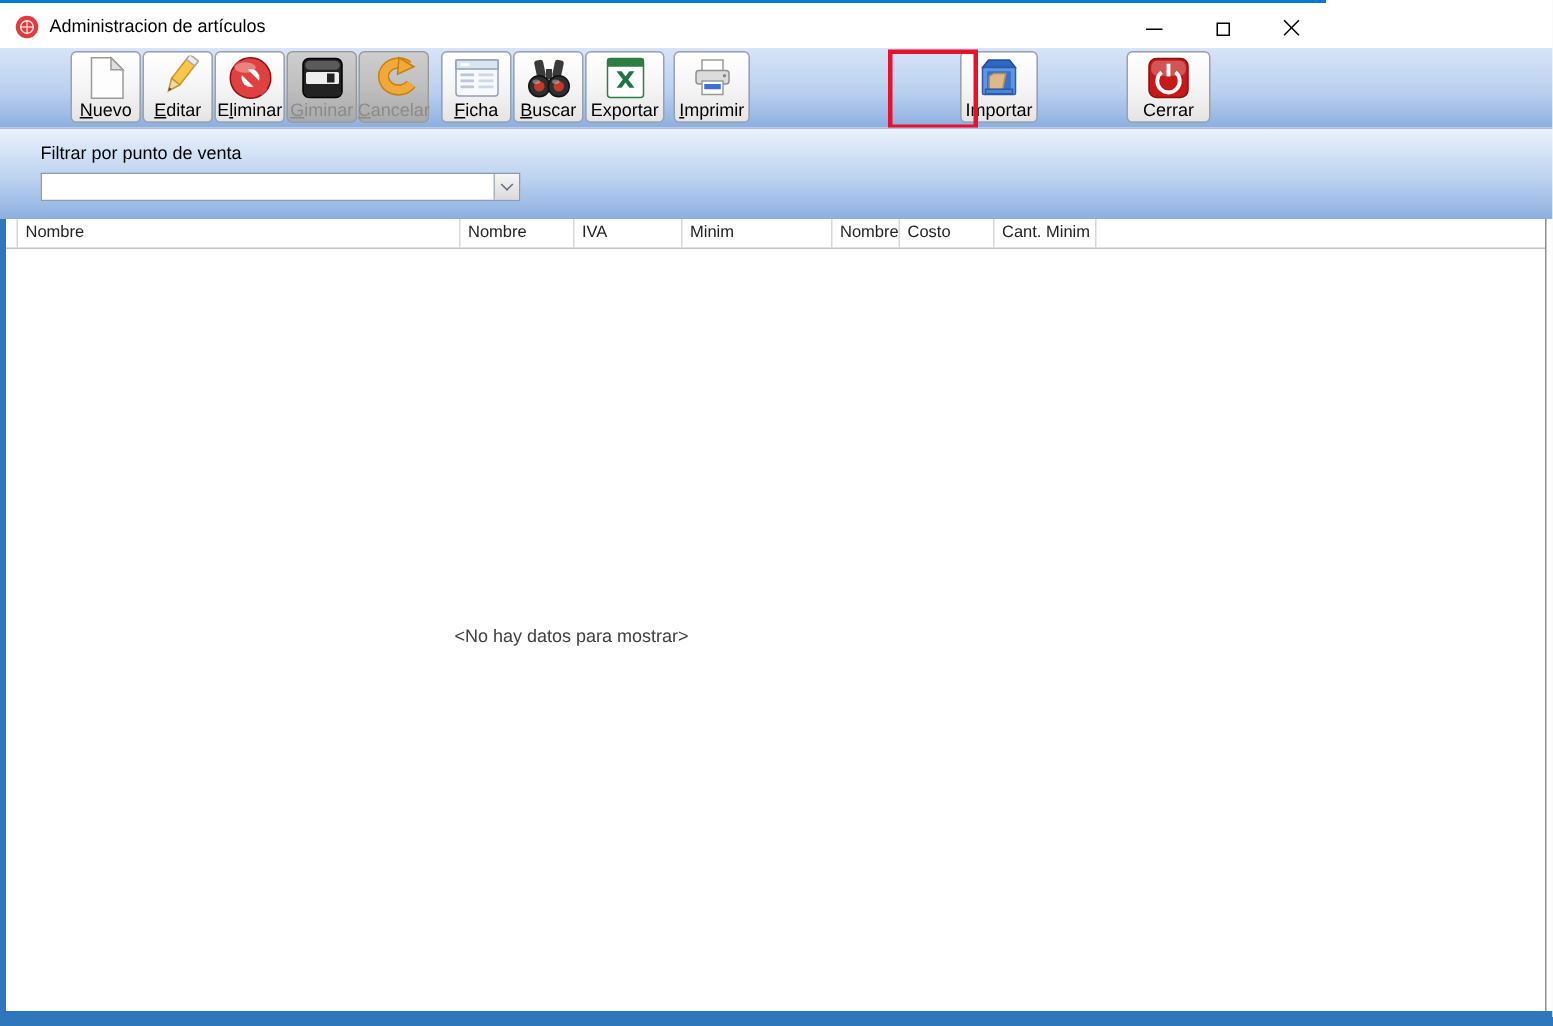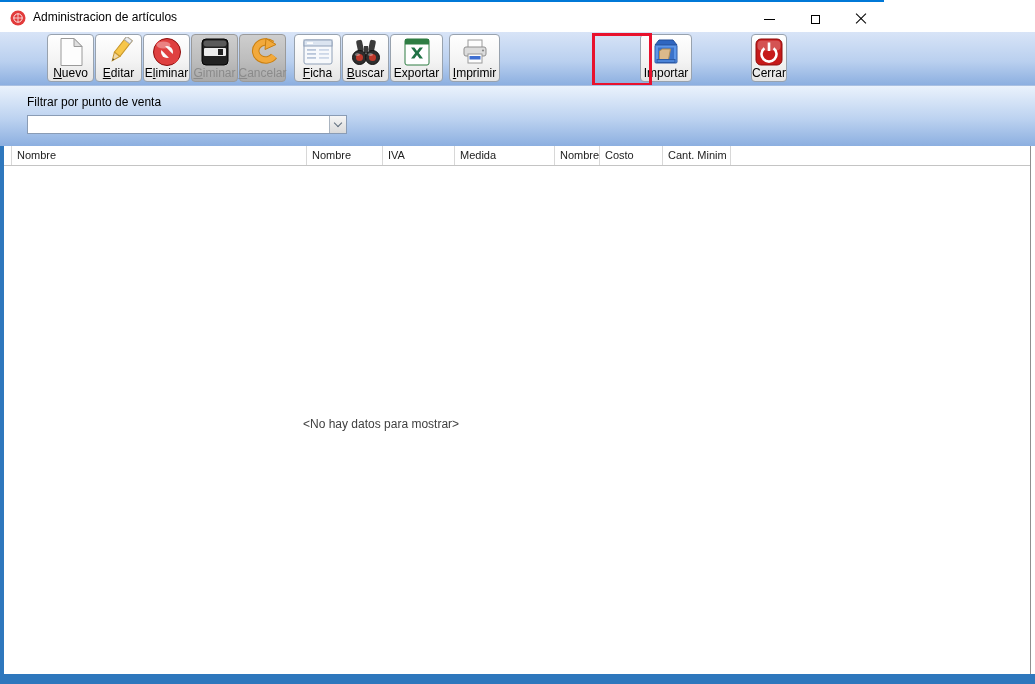--- a/index.html
+++ b/index.html
@@ -219,21 +219,21 @@
           <path d="M3 7 l4 -5 h14 l4 5 z" fill="#2f66c0" stroke="#234f99"></path>
           <rect x="3" y="7" width="22" height="18" rx="1" fill="#5d96e8" stroke="#2c5ba8"></rect>
           <rect x="6" y="9.5" width="16" height="12" fill="#3b72c9"></rect>
           <path d="M7.5 21.5 v-8.5 l3 -2 h8 l-2 10.5 z" fill="#dcb98b" stroke="#b08d55"></path>
           <rect x="5" y="21.5" width="18" height="3" fill="#4b84d8" stroke="#2c5ba8"></rect>
         </svg>
       </span>
       <span class="lbl"><span>Importar</span><u></u><span></span></span>
     </div>
 
-    <div class="tb-btn" style="left:707px;width:36px">
+    <div class="tb-btn" style="left:707px;width:56px">
       <span class="ico">
         <svg width="28" height="28" viewBox="0 0 28 28">
           <rect x="1" y="1" width="26" height="26" rx="5" fill="#c61a1a" stroke="#8e0d0d"></rect>
           <rect x="2.5" y="2.5" width="23" height="10" rx="4" fill="#ffffff" opacity="0.25"></rect>
           <path d="M9.4 10.2 a7.5 7.5 0 1 0 9.2 0" fill="none" stroke="#ffffff" stroke-width="2.6"></path>
           <line x1="14" y1="4.5" x2="14" y2="13" stroke="#ffffff" stroke-width="2.6"></line>
         </svg>
       </span>
       <span class="lbl"><span>Cerrar</span><u></u><span></span></span>
     </div>
@@ -250,21 +250,21 @@
       </div>
     </div>
   </div>
 
   <div class="grid">
     <div class="grid-header">
       <div class="gh-cell gh-indicator"></div>
       <div class="gh-cell" style="width:295px">Nombre</div>
       <div class="gh-cell" style="width:76px">Nombre</div>
       <div class="gh-cell" style="width:72px">IVA</div>
-      <div class="gh-cell" style="width:100px">Medida</div>
+      <div class="gh-cell" style="width:100px">Minim</div>
       <div class="gh-cell" style="width:45px">Nombre</div>
       <div class="gh-cell" style="width:63px">Costo</div>
       <div class="gh-cell" style="width:68px">Cant. Minim</div>
       <div class="gh-cell gh-fill"></div>
     </div>
     <div class="empty-msg">&lt;No hay datos para mostrar&gt;</div>
   </div>
 
   <div class="frame-left"></div>
   <div class="frame-bottom"></div>

